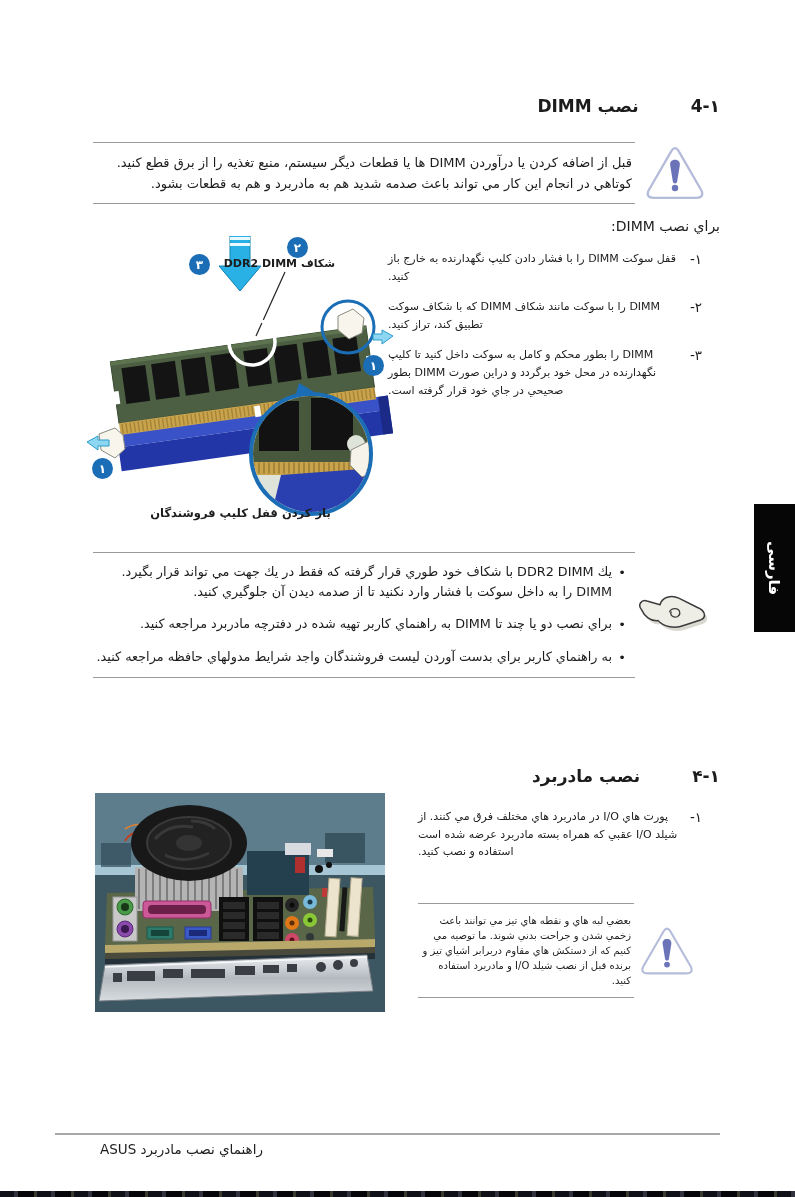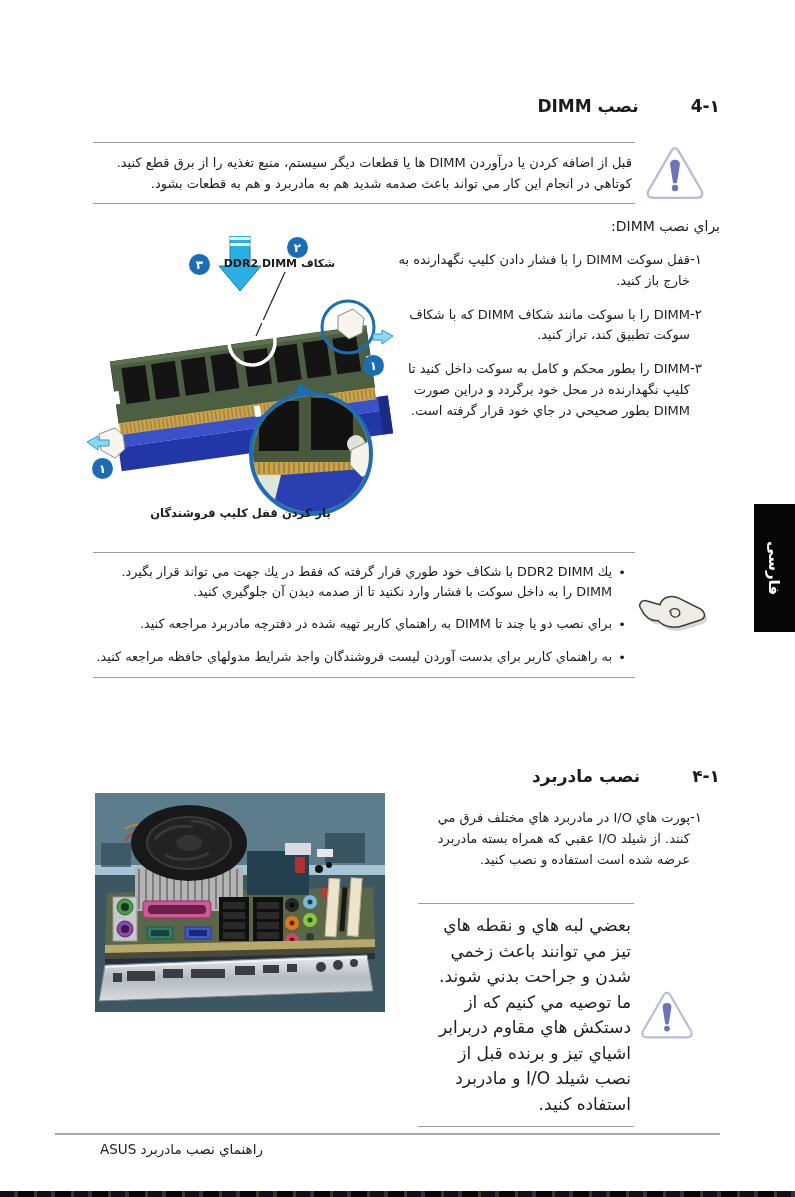--- a/index.html
+++ b/index.html
@@ -24,21 +24,21 @@
 
   .notes-list .note-row{display:flex; direction:rtl; margin-bottom:12px;}
   .notes-list .note-row:last-child{margin-bottom:0;}
   .note-bullet{flex:0 0 20px; text-align:center; font-size:13px;}
   .note-text{flex:1; font-size:12.8px; line-height:1.55; text-align:right;}
 
   
   .steps{position:absolute; direction:rtl;}
   .step{display:flex; direction:rtl; margin-bottom:13px;}
   .step-num{flex:0 0 30px; font-size:13.5px; padding-top:1px;}
-  .step-text{flex:1; font-size:13px; line-height:1.6; text-align:right;}
+  .step-text{flex:1; font-size:11px; line-height:1.6; text-align:left;}
 
   .intro-line{position:absolute; right:75px; direction:rtl; font-size:14px;}
 
   
   #dimm-figure{position:absolute; left:85px; top:236px; width:312px; height:302px;}
   #dimm-figure svg{position:absolute; left:0; top:0;}
   .badge{position:absolute; width:21px; height:21px; border-radius:50%; background:#1b6db5;
          color:#fff; font-size:12px; font-weight:bold; display:flex; align-items:center; justify-content:center;}
   .fig-label{position:absolute; direction:rtl; font-size:11px; font-weight:bold; white-space:nowrap;margin-left:20px;}
   .fig-caption{position:absolute; direction:rtl; font-size:11.5px; font-weight:bold; text-align:center;}
@@ -209,21 +209,21 @@
   </div>
 
   <div class="callout" style="top:903px; right:95px; width:282px;">
     <div class="icon-col" style="flex:0 0 66px;">
       <svg width="56" height="52" viewBox="0 0 70 64">
         <path d="M31,7 Q35,1 39,7 L65,52 Q68,60 59,60 L11,60 Q2,60 5,52 Z" fill="#ffffff" stroke="#b4bcd9" stroke-width="2.6" stroke-linejoin="round"></path>
         <path d="M35,17 c-4,0 -6,2.6 -5.4,6.4 l3,18.5 c0.4,2.6 4.4,2.6 4.8,0 l3,-18.5 C41,19.6 39,17 35,17 z" fill="#6b74b8"></path>
         <circle cx="35" cy="49" r="3.6" fill="#6b74b8"></circle>
       </svg>
     </div>
-    <div class="text-col rtl" style="font-size:17px; line-height:1.5;">بعضي لبه هاي و نقطه هاي تيز مي توانند باعث زخمي شدن و جراحت بدني شوند. ما توصيه مي كنيم كه از دستكش هاي مقاوم دربرابر اشياي تيز و برنده قبل از نصب شيلد I/O و مادربرد استفاده كنيد.</div>
+    <div class="text-col rtl" style="font-size:10px; line-height:1.5;">بعضي لبه هاي و نقطه هاي تيز مي توانند باعث زخمي شدن و جراحت بدني شوند. ما توصيه مي كنيم كه از دستكش هاي مقاوم دربرابر اشياي تيز و برنده قبل از نصب شيلد I/O و مادربرد استفاده كنيد.</div>
   </div>
 
   <div id="mobo-photo">
     <svg width="290" height="219" viewBox="0 0 290 219">
       <defs>
         <linearGradient id="shieldGrad" x1="0" y1="0" x2="0" y2="1">
           <stop offset="0" stop-color="#eceef0"></stop>
             <stop offset="0.5" stop-color="#b4bac0"></stop>
             <stop offset="1" stop-color="#d8dcdf"></stop>
         </linearGradient>

